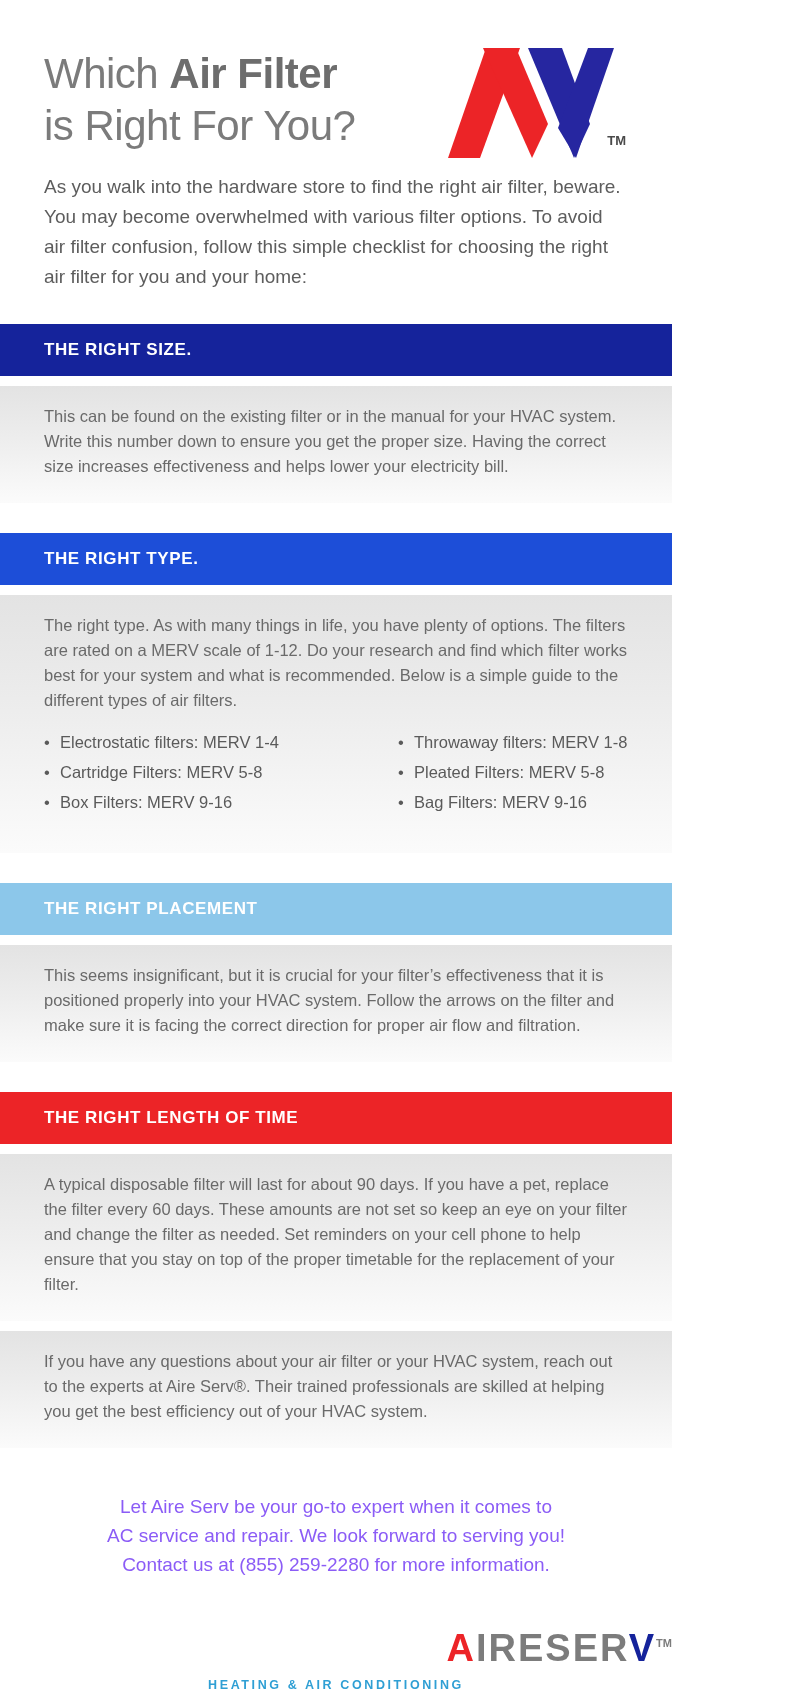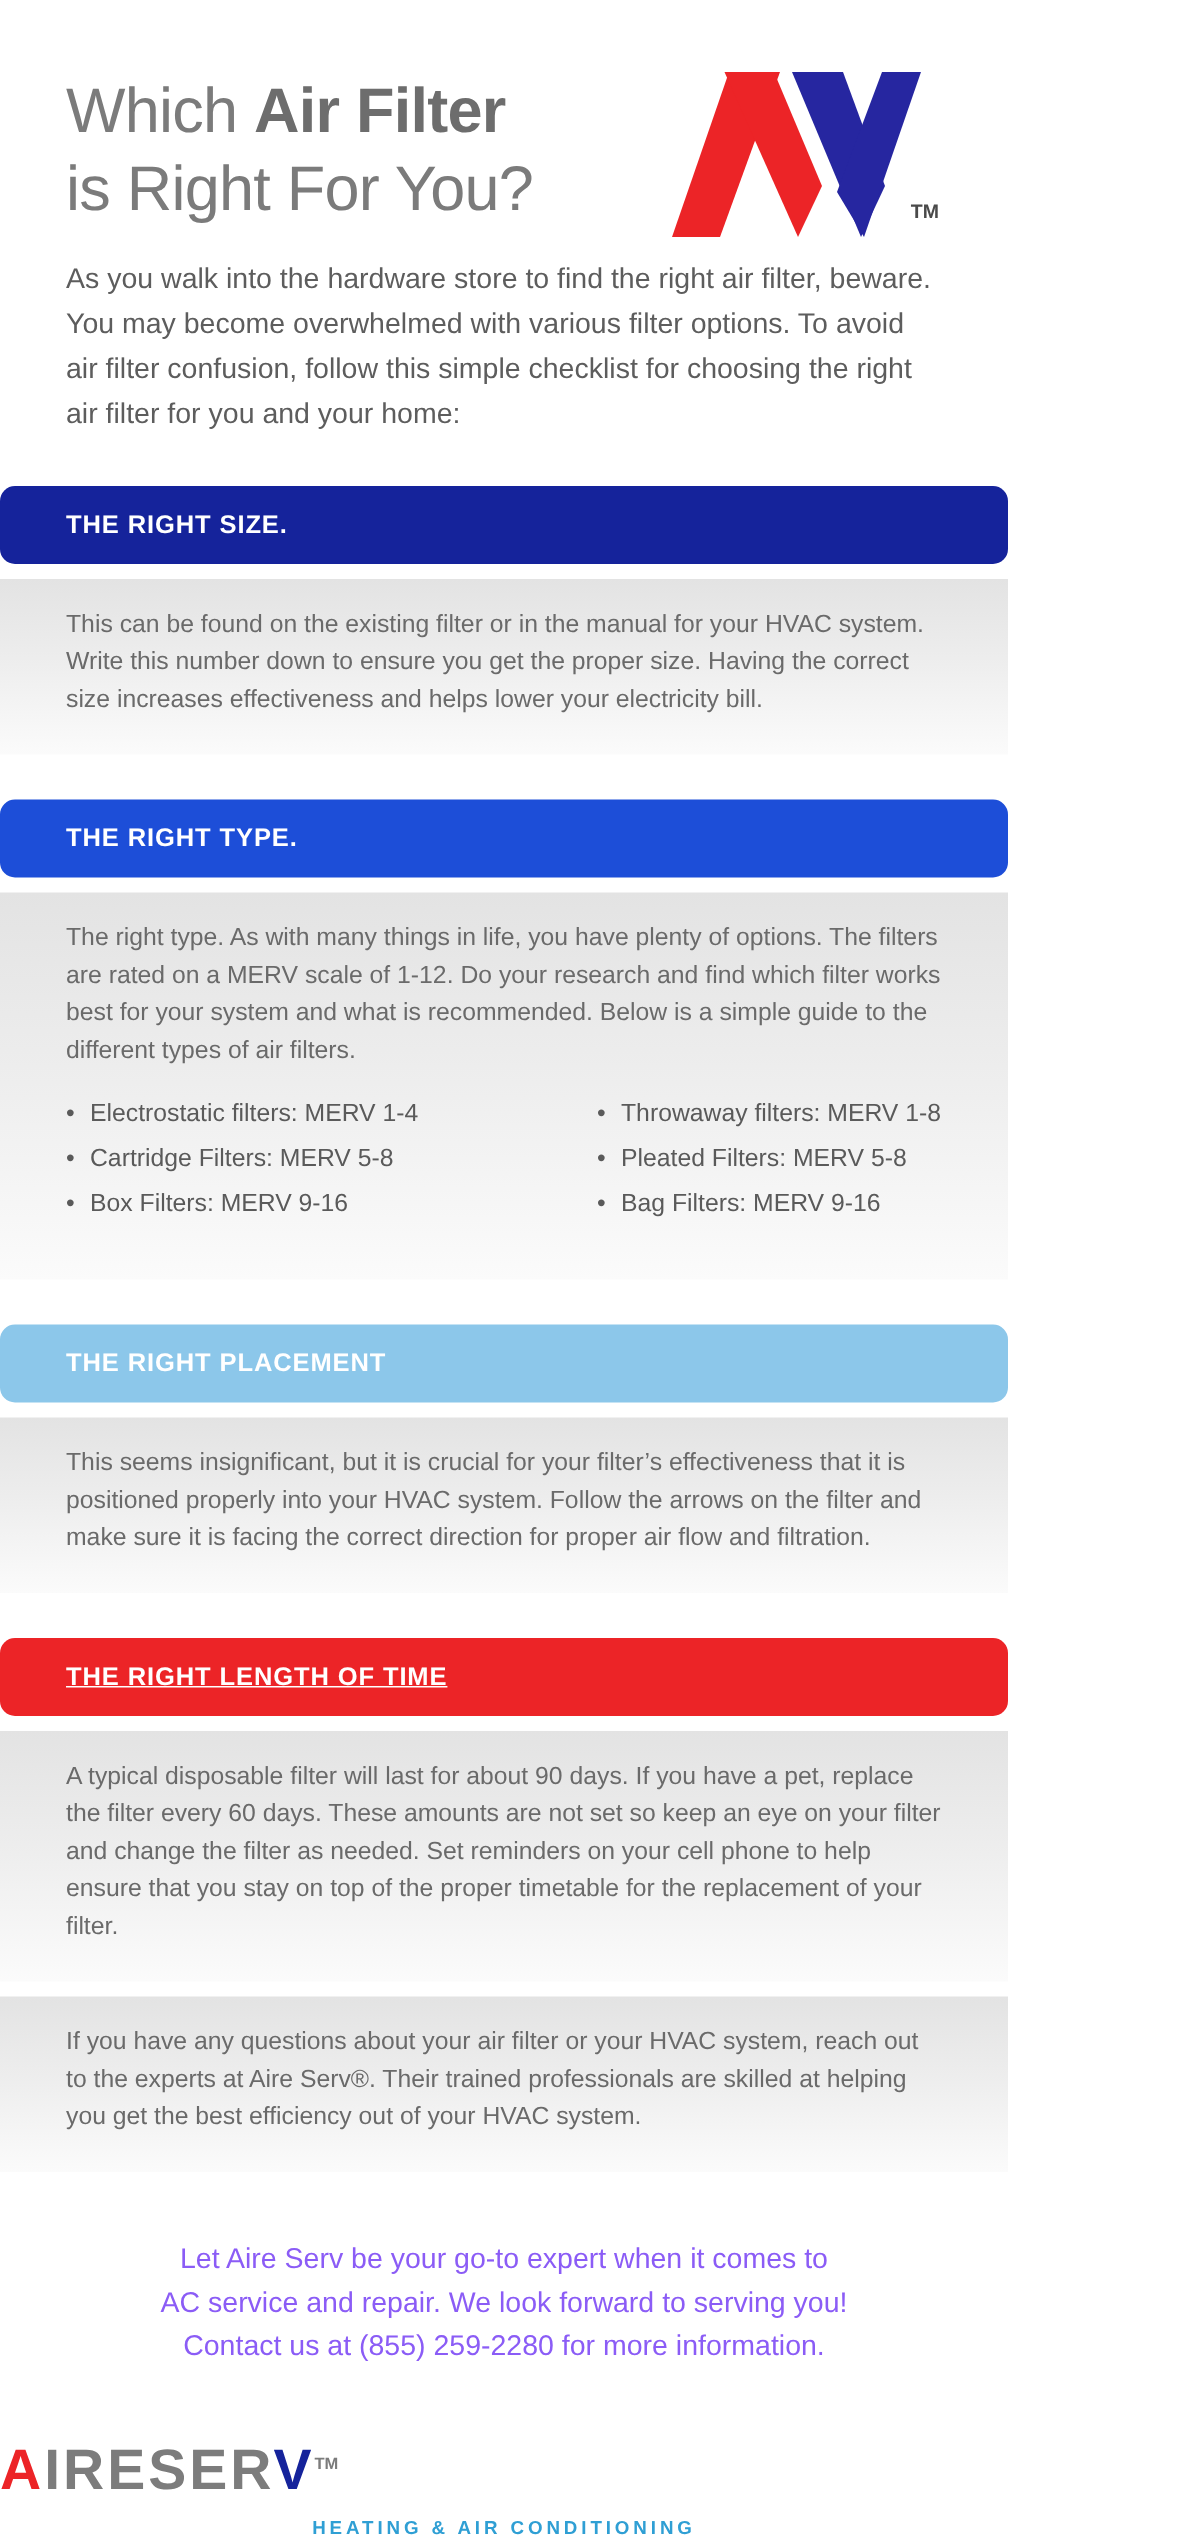--- a/index.html
+++ b/index.html
@@ -68,26 +68,25 @@
   .band {
     margin-top: 30px;
     height: 52px;
     display: flex;
     align-items: center;
     padding-left: 44px;
     color: #ffffff;
     font-size: 17px;
     font-weight: bold;
     letter-spacing: 0.6px;
-    border-radius: 10px;
   }
   .band.b1 { background: #15239b; margin-top: 32px; }
   .band.b2 { background: #1d4ed8; }
   .band.b3 { background: #8cc7ea; }
-  .band.b4 { background: #ec2427; text-decoration: underline; }
+  .band.b4 { background: #ec2427; }
   .band.b5 { background: #c0392b; }
 
   .body-block {
     background: linear-gradient(to bottom, #e3e3e3 0%, #ededed 45%, #fbfbfb 100%);
     padding: 18px 44px 24px 44px;
     font-size: 16.5px;
     line-height: 25px;
     color: #6a6a6a;
     margin-top: 10px;
   }
@@ -122,21 +121,21 @@
     text-align: center;
   }
   .footer-cta {
     font-size: 19px;
     line-height: 29px;
     color: #8b5cf6;
   }
   .footer-logo {
     margin-top: 42px;
     display: flex;
-    justify-content: flex-start;
+    justify-content: flex-end;
     align-items: flex-end;
     position: relative;
   }
   .brand-word {
     font-size: 38px;
     letter-spacing: 2px;
     color: #7c7c7c;
     font-weight: bold;
     line-height: 44px;
   }

